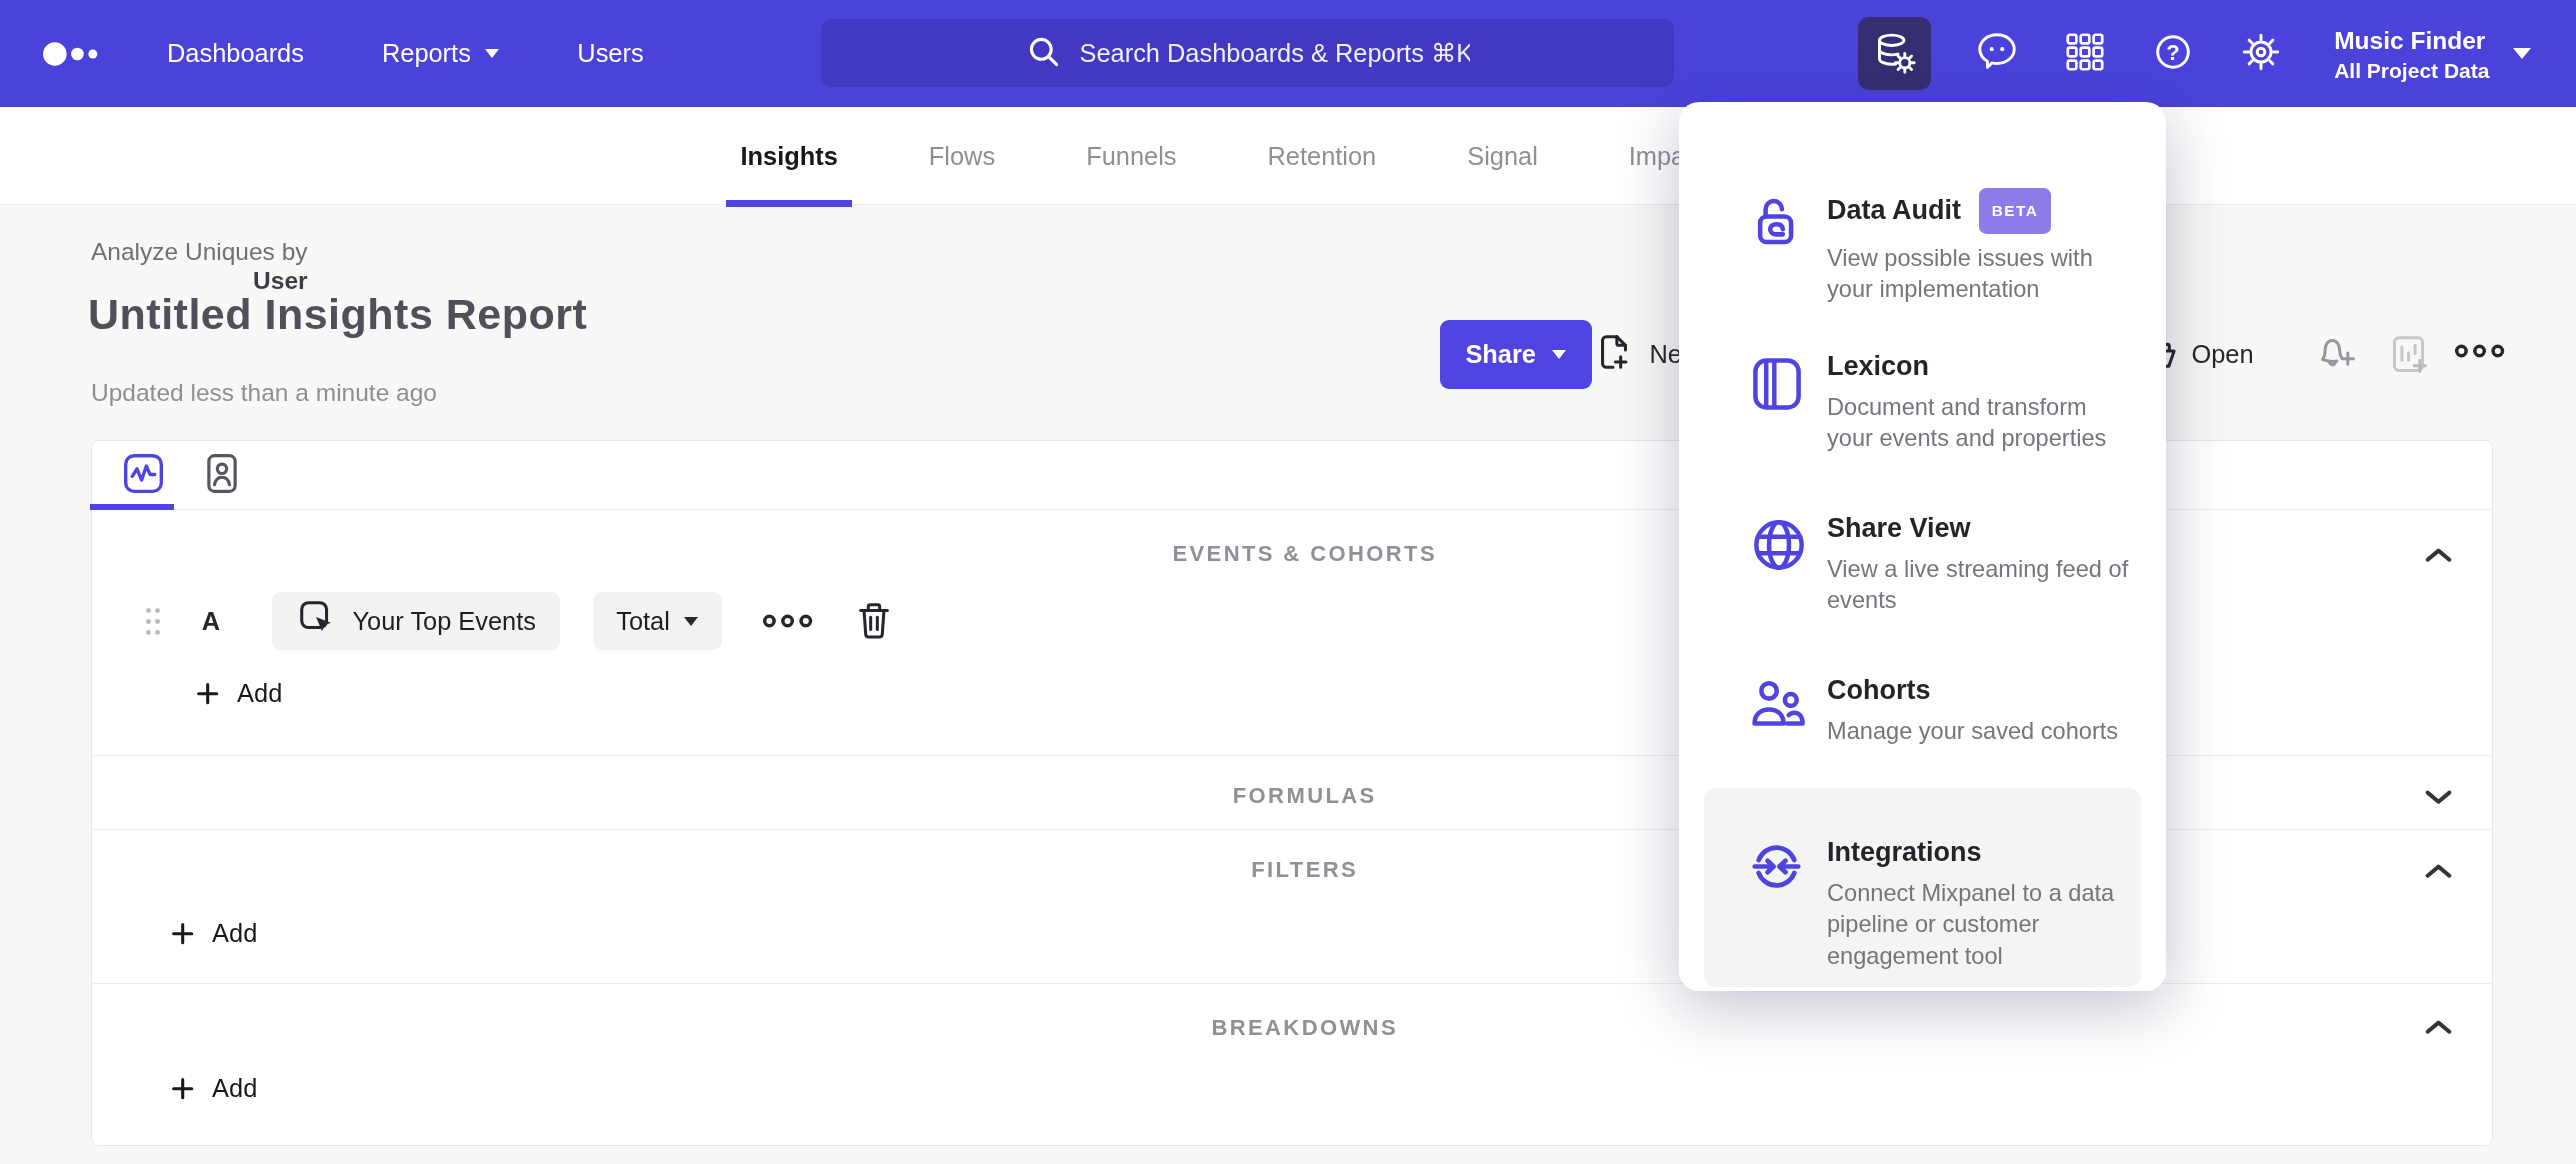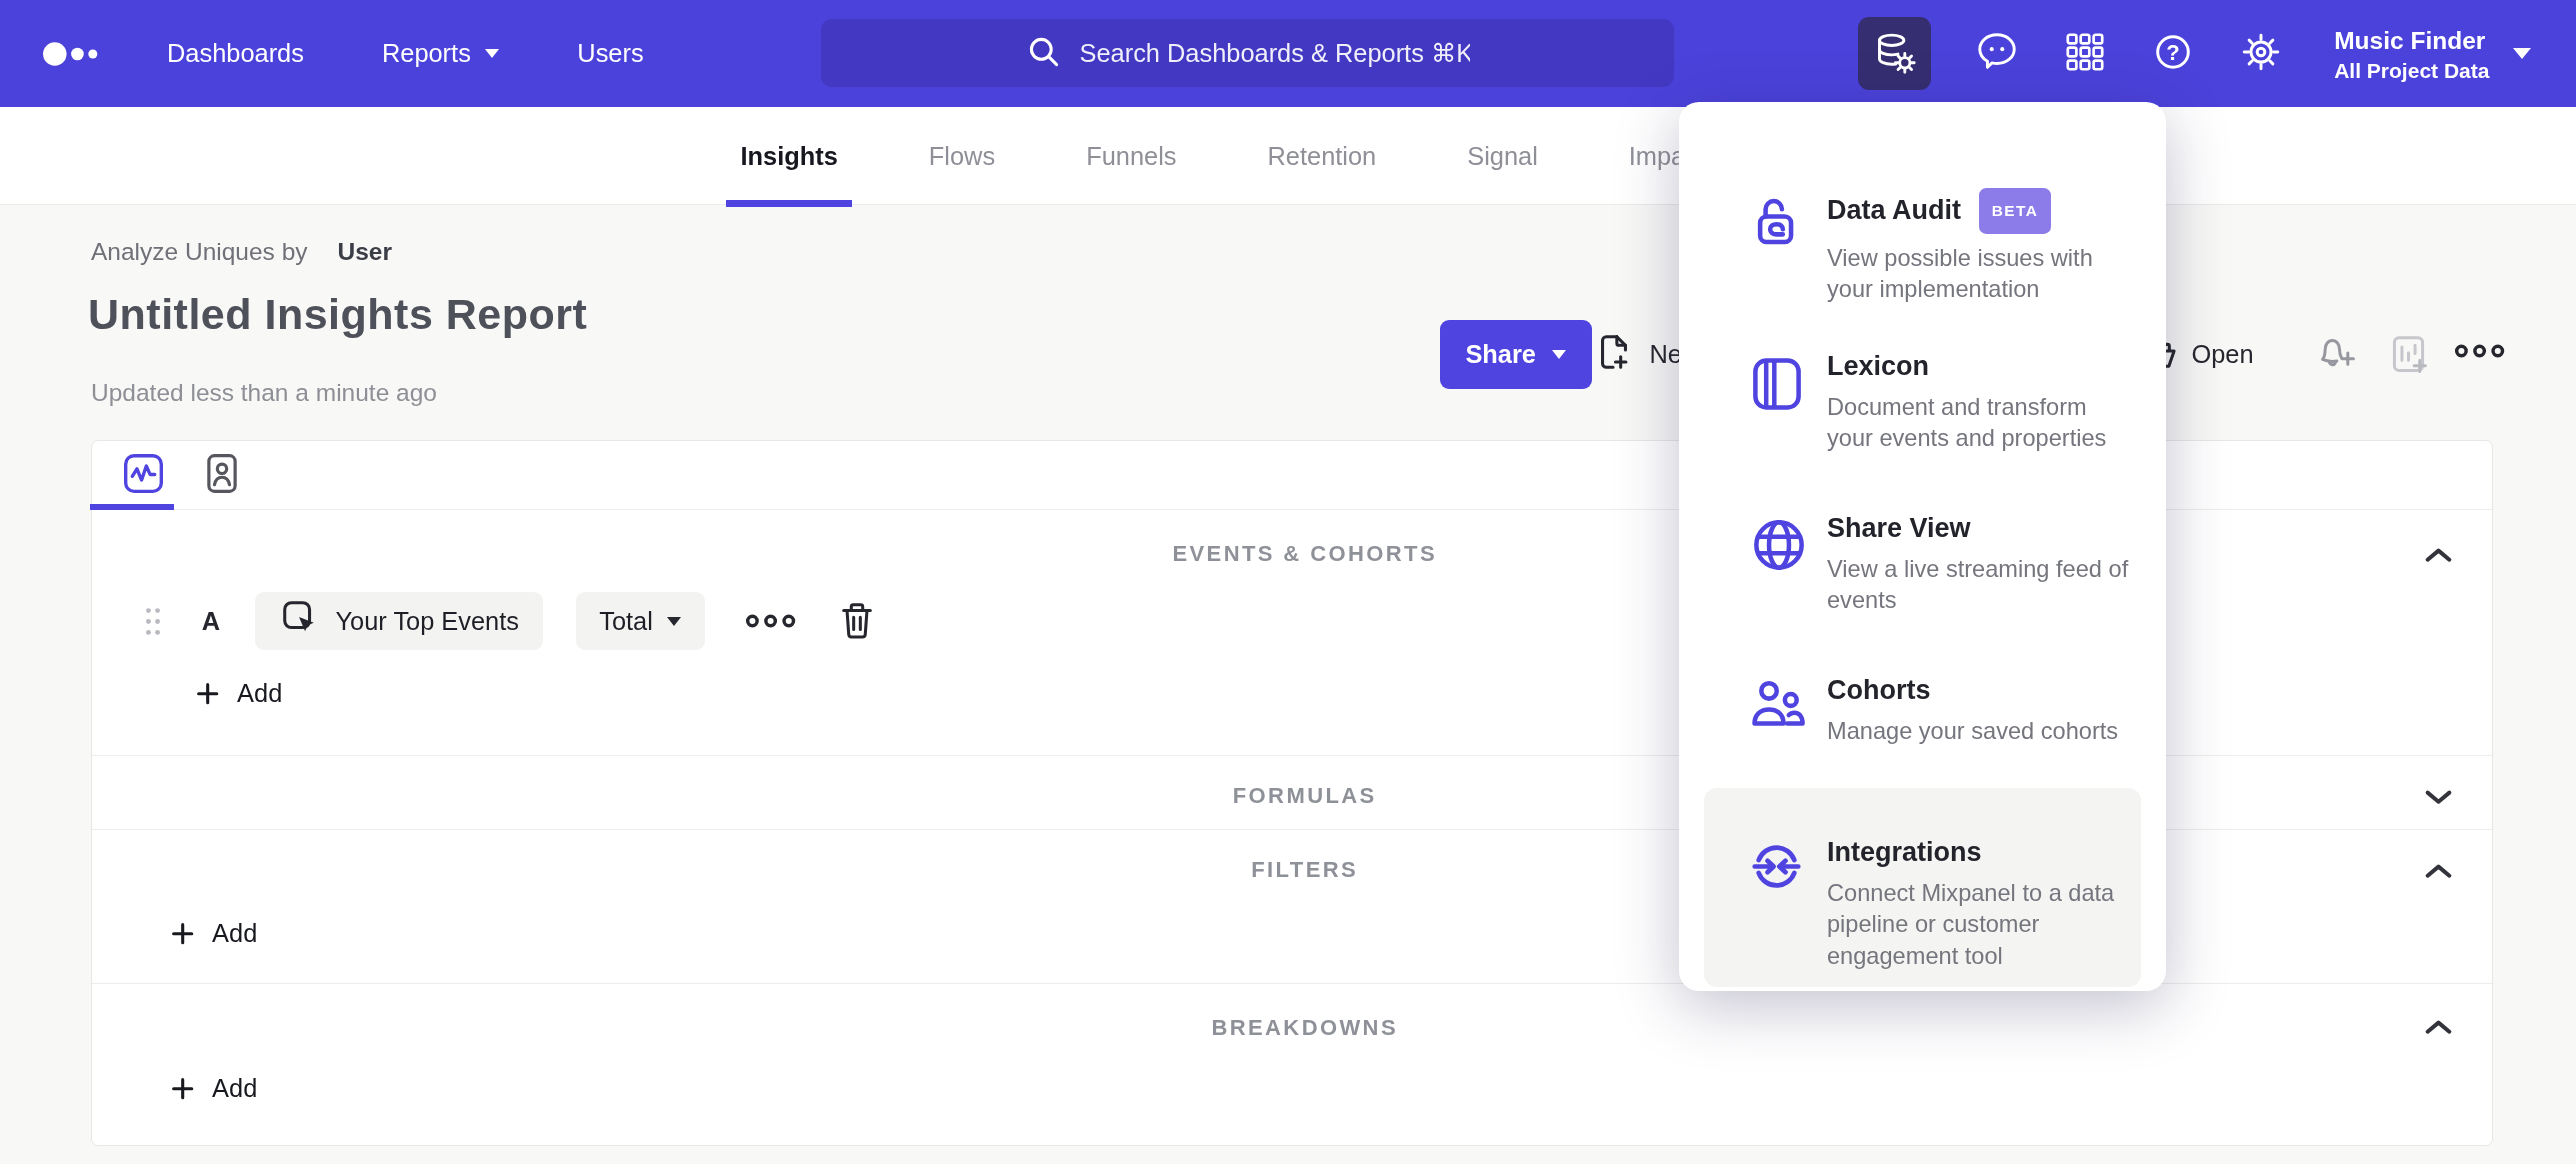--- a/index.html
+++ b/index.html
@@ -36,21 +36,21 @@
     background:#FFFFFF; border-bottom:1.8px solid #E9E9E7; z-index:5; }
   .tabs { position:absolute; left:726px; top:0; height:98px; display:flex; gap:62px; }
   .tab { height:98px; display:flex; align-items:center; padding:0 14.5px;
     font-size:25.4px; color:#8E8F97; cursor:pointer; position:relative; }
   .tab.active { color:#17181F; font-weight:600; }
   .tab.active::after { content:""; position:absolute; left:0; right:0; bottom:-1.8px;
     height:7.3px; background:#4F44E0; }
 
   
   .crumb { position:absolute; left:91px; top:238px; font-size:24.5px; color:#6F7078;
-    display:flex; gap:30px; align-items:center; }
+    display:flex; gap:1px; align-items:flex-end;flex-direction:column; }
   .crumb b { color:#3C3E47; font-weight:600; cursor:pointer; }
   .rtitle { position:absolute; left:88px; top:290px; font-size:43px; font-weight:700;
     color:#4E505A; letter-spacing:0.5px; cursor:text; }
   .rupdated { position:absolute; left:91px; top:379px; font-size:24.5px; color:#8E8F96; }
 
   .share-btn { position:absolute; left:1440px; top:320px; height:69px; padding:0 25.4px;
     background:#4F44E0; border:none; border-radius:9px; color:#fff; font-size:25.4px;
     font-weight:600; font-family:inherit; display:flex; align-items:center; gap:16.3px;
     cursor:pointer; }
   .share-btn .caret-down { border-top-width:9px; border-left-width:7.3px; border-right-width:7.3px; }
@@ -75,21 +75,21 @@
   .sec-events { height:245px; padding-top:31px; }
   .sec-formulas { height:74px; padding-top:27px; }
   .sec-filters { height:154px; padding-top:27px; }
   .sec-breakdowns { height:163px; padding-top:31px; }
   .ev-row { margin:25.4px 0 0 20px; display:flex; align-items:center; }
   .handle { cursor:grab; display:grid; place-items:center; width:31px; height:42px; }
   .ev-letter { font-size:25.4px; font-weight:600; color:#26272E; margin-left:27px; width:31px; text-align:center; }
   .pill { height:58px; background:#F3F3F1; border-radius:9px; display:flex;
     align-items:center; gap:14.5px; padding:0 23.6px; font-size:25.4px; color:#1E1F26;
     cursor:pointer; border:none; font-family:inherit; }
-  .pill.ev { margin-left:29px; }
+  .pill.ev { margin-left:46px; }
   .pill.total { margin-left:33px; }
   .row-ellipsis { margin-left:40px; cursor:pointer; display:grid; place-items:center; }
   .row-trash { margin-left:40px; cursor:pointer; display:grid; place-items:center; }
   .add-btn { display:flex; align-items:center; gap:16.3px; font-size:25.4px; font-weight:500;
     color:#18191F; cursor:pointer; width:max-content; }
   .sec-events .add-btn { margin:29px 0 0 78px; }
   .sec-filters .add-btn { margin:36px 0 0 53px; }
   .sec-breakdowns .add-btn { margin:33px 0 0 53px; }
 
   

